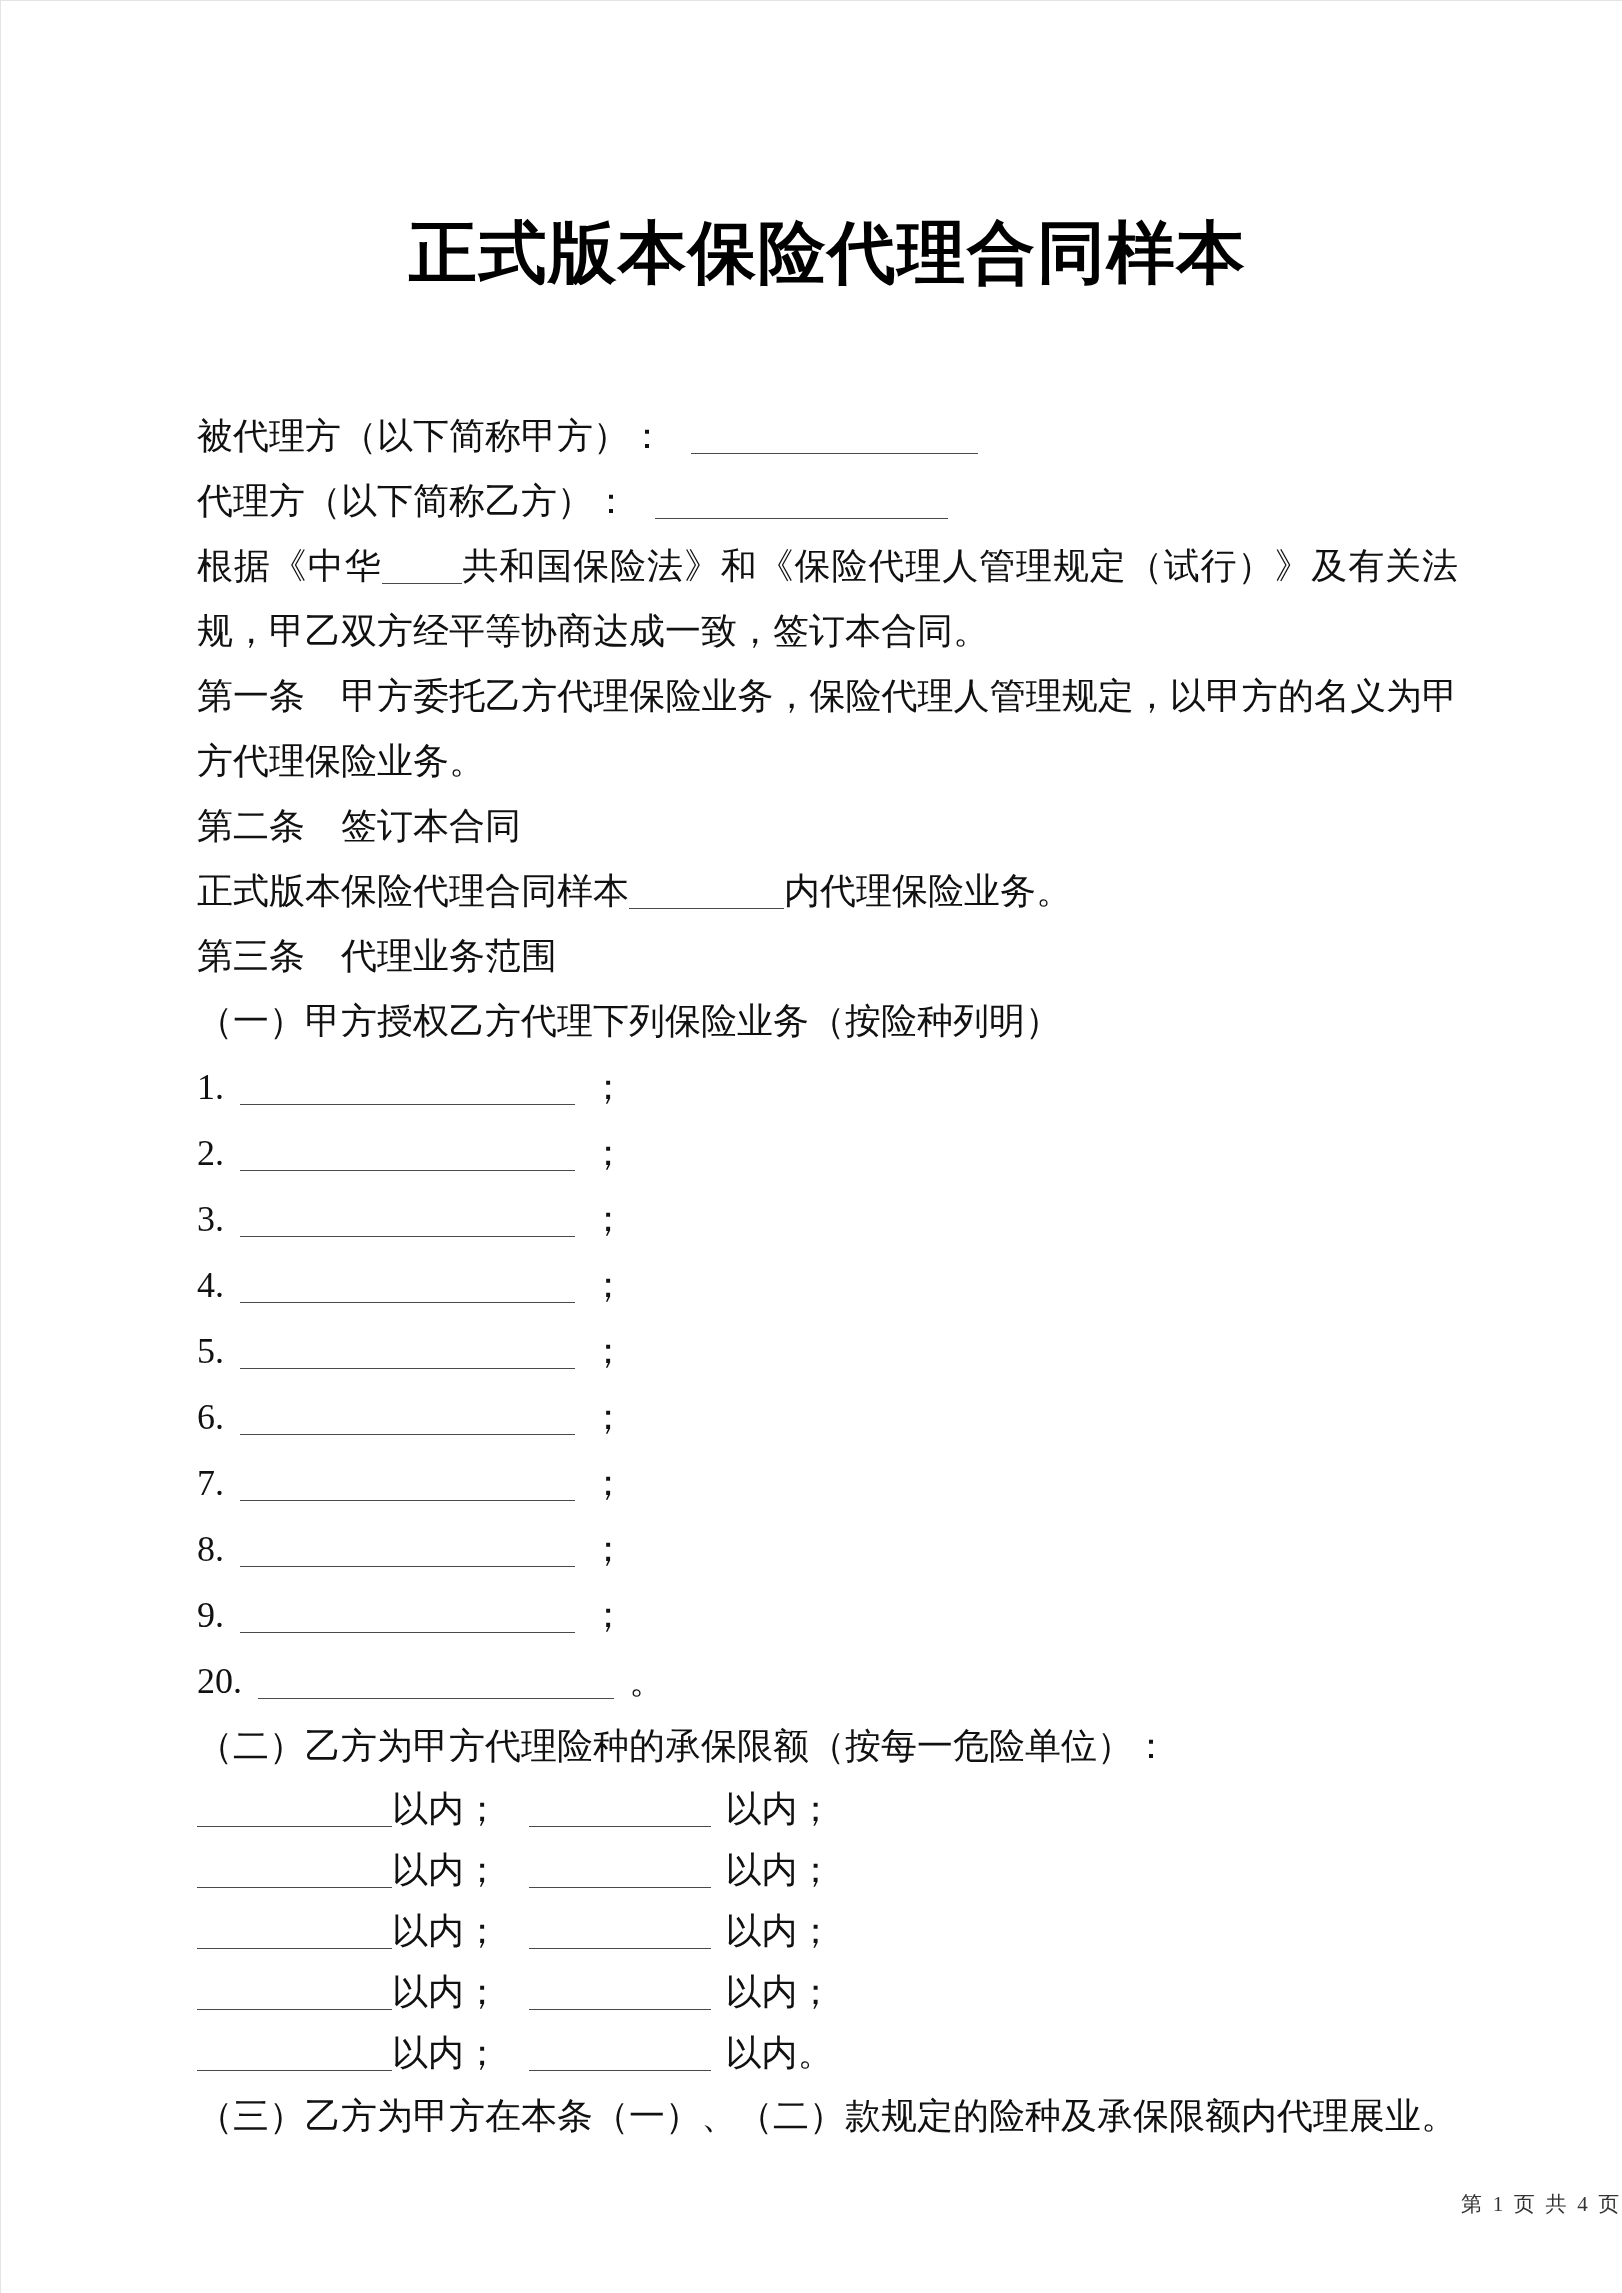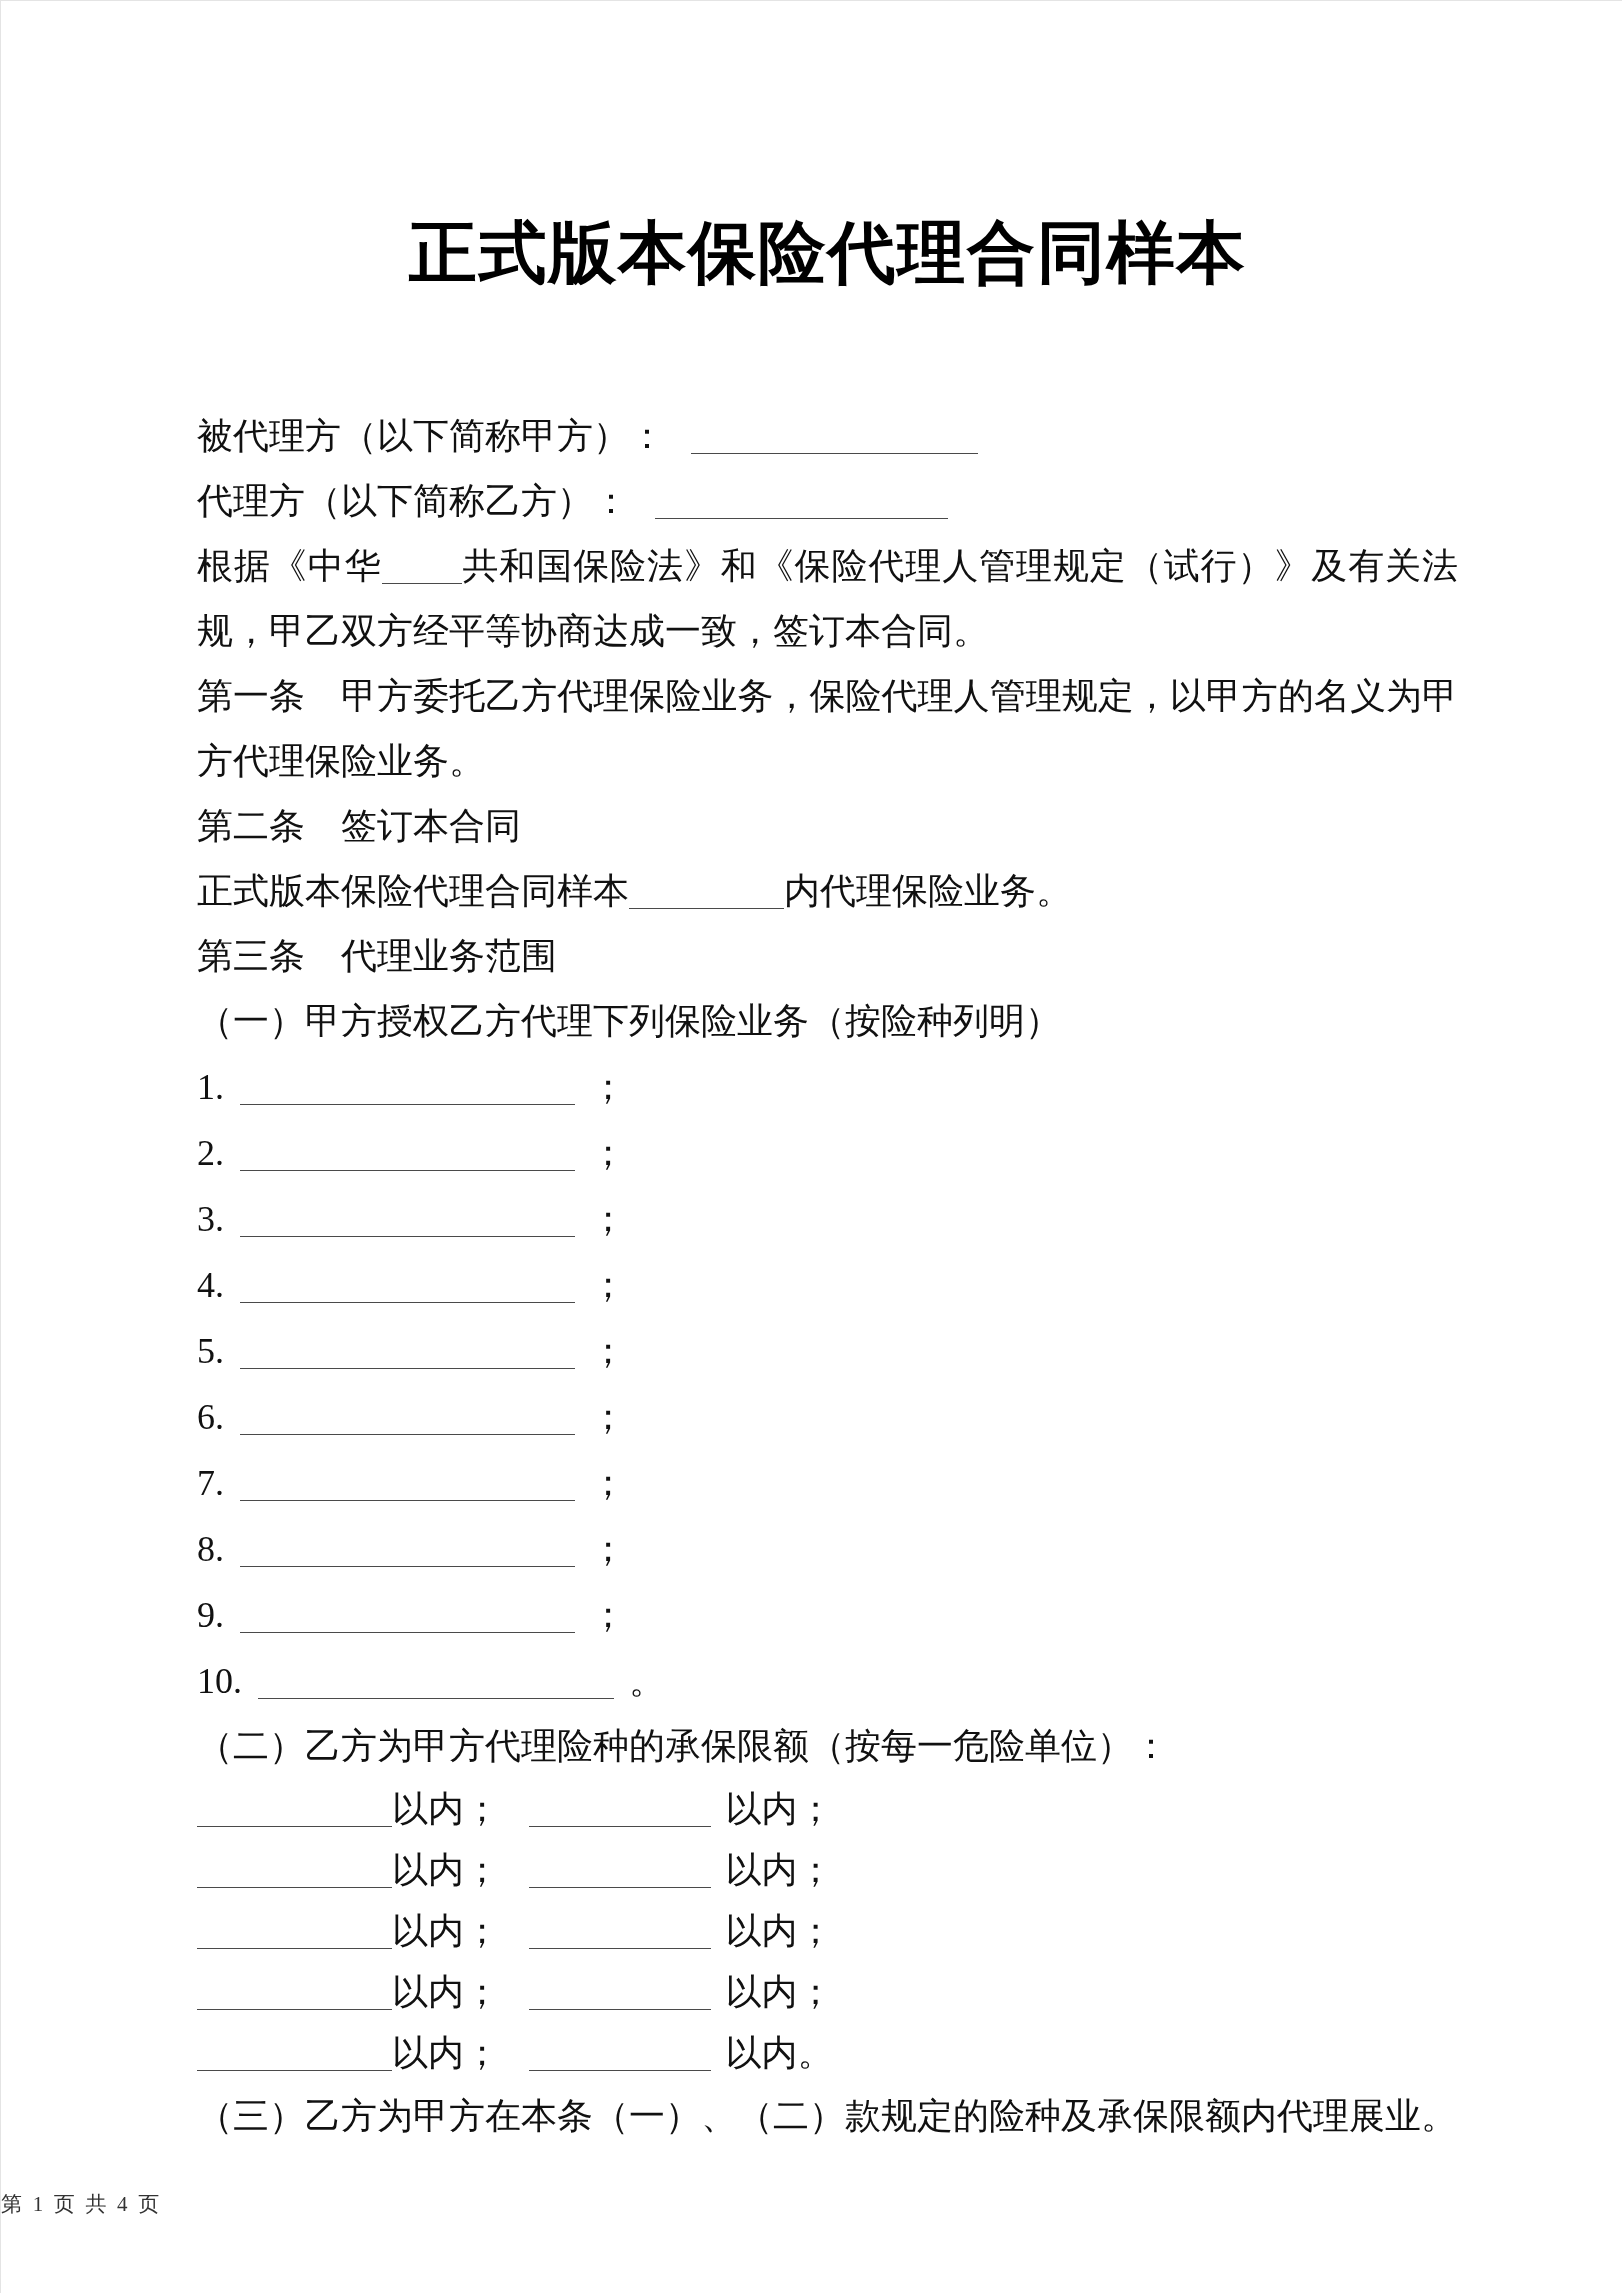--- a/index.html
+++ b/index.html
@@ -45,21 +45,21 @@
   .b-l2 { width: 182px; margin-left: 29px; }
   .item { line-height: 66px; }
   .item .num { display: inline-block; }
   .item .punct { margin-left: 14.5px; }
   .limit { line-height: 61px; }
   .limit .s2 { margin-left: 14.5px; }
   .footer {
     position: absolute;
     left: 0; right: 0;
     bottom: 75px;
-    text-align: left;
+    text-align: right;
     font-size: 21px;
     letter-spacing: 2.7px;
     color: #333333;
   }
 </style>
 </head>
 <body>
 
 <div class="page">
 
@@ -86,21 +86,21 @@
     <div>
       <p class="item"><span class="num">1.</span><span class="blank b-item"></span><span class="punct">；</span></p>
       <p class="item"><span class="num">2.</span><span class="blank b-item"></span><span class="punct">；</span></p>
       <p class="item"><span class="num">3.</span><span class="blank b-item"></span><span class="punct">；</span></p>
       <p class="item"><span class="num">4.</span><span class="blank b-item"></span><span class="punct">；</span></p>
       <p class="item"><span class="num">5.</span><span class="blank b-item"></span><span class="punct">；</span></p>
       <p class="item"><span class="num">6.</span><span class="blank b-item"></span><span class="punct">；</span></p>
       <p class="item"><span class="num">7.</span><span class="blank b-item"></span><span class="punct">；</span></p>
       <p class="item"><span class="num">8.</span><span class="blank b-item"></span><span class="punct">；</span></p>
       <p class="item"><span class="num">9.</span><span class="blank b-item"></span><span class="punct">；</span></p>
-      <p class="item"><span class="num">10.</span><span class="blank b-item10"></span><span class="punct">。</span></p>
+      <p class="item"><span class="num">20.</span><span class="blank b-item10"></span><span class="punct">。</span></p>
     </div>
 
     <p class="line">（二）乙方为甲方代理险种的承保限额（按每一危险单位）：</p>
 
     <div>
       <p class="limit"><span class="blank b-l1"></span><span>以内；</span><span class="blank b-l2"></span><span class="s2">以内；</span></p>
       <p class="limit"><span class="blank b-l1"></span><span>以内；</span><span class="blank b-l2"></span><span class="s2">以内；</span></p>
       <p class="limit"><span class="blank b-l1"></span><span>以内；</span><span class="blank b-l2"></span><span class="s2">以内；</span></p>
       <p class="limit"><span class="blank b-l1"></span><span>以内；</span><span class="blank b-l2"></span><span class="s2">以内；</span></p>
       <p class="limit"><span class="blank b-l1"></span><span>以内；</span><span class="blank b-l2"></span><span class="s2">以内。</span></p>

